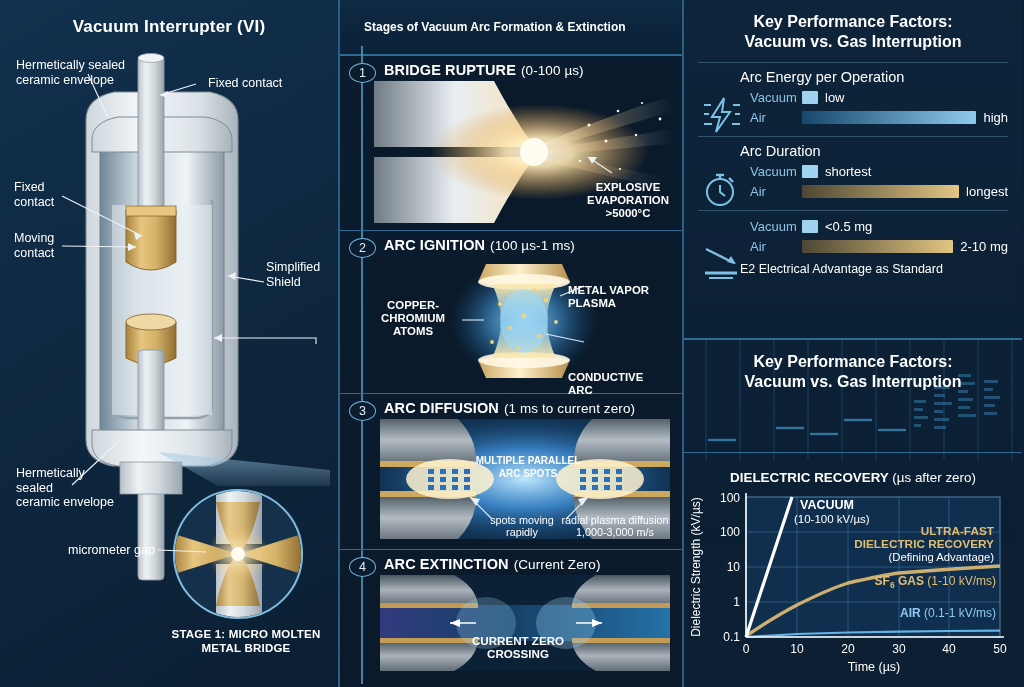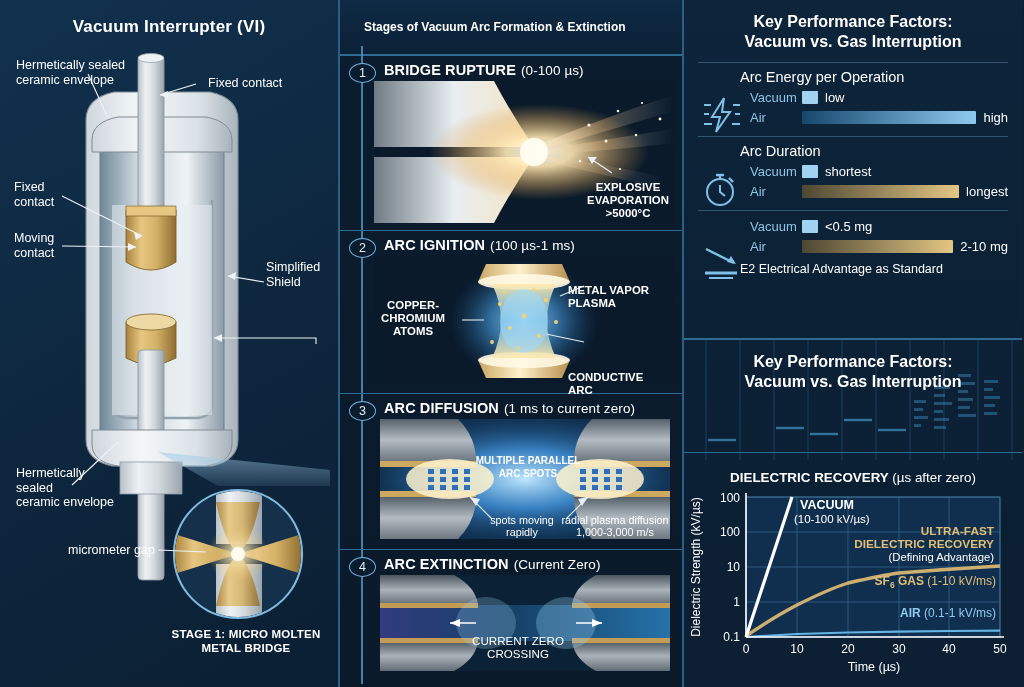--- a/index.html
+++ b/index.html
@@ -439,21 +439,21 @@
         <rect x="0" y="63" width="98" height="5" fill="#c29c55"></rect>
         <rect x="192" y="63" width="98" height="5" fill="#c29c55"></rect>
         <ellipse cx="106" cy="48" rx="30" ry="26" fill="#9fd8f7" opacity=".25"></ellipse>
         <ellipse cx="186" cy="48" rx="30" ry="26" fill="#9fd8f7" opacity=".3"></ellipse>
         <path d="M96 48 L70 48" stroke="#ffffff" stroke-width="1.5"></path>
         <polygon points="70,48 80,44 80,52" fill="#ffffff"></polygon>
         <path d="M196 48 L222 48" stroke="#ffffff" stroke-width="1.5"></path>
         <polygon points="222,48 212,44 212,52" fill="#ffffff"></polygon>
       </svg>
       <div style="position:absolute; left:104px; top:84px; width:148px; text-align:center;
-                  font-size:11.6px; font-weight:normal; line-height:13px; white-space:pre-line;">CURRENT ZERO
+                  font-size:11.6px; font-weight:bold; line-height:13px; white-space:pre-line;">CURRENT ZERO
 CROSSING</div>
       <div style="position:absolute; left:32px; bottom:14px; width:150px; text-align:center;
                   font-size:11.6px; font-weight:bold; line-height:13.4px; white-space:pre-line;">CONDENSATION ON
 CONTACTS &amp; SHIELD</div>
       <div style="position:absolute; right:4px; bottom:14px; width:136px; text-align:center;
                   font-size:11.6px; font-weight:bold; line-height:13.4px; white-space:pre-line;">GAP CLEANED IN
 MICROSECONDS</div>
     </div>
   </div>
 

